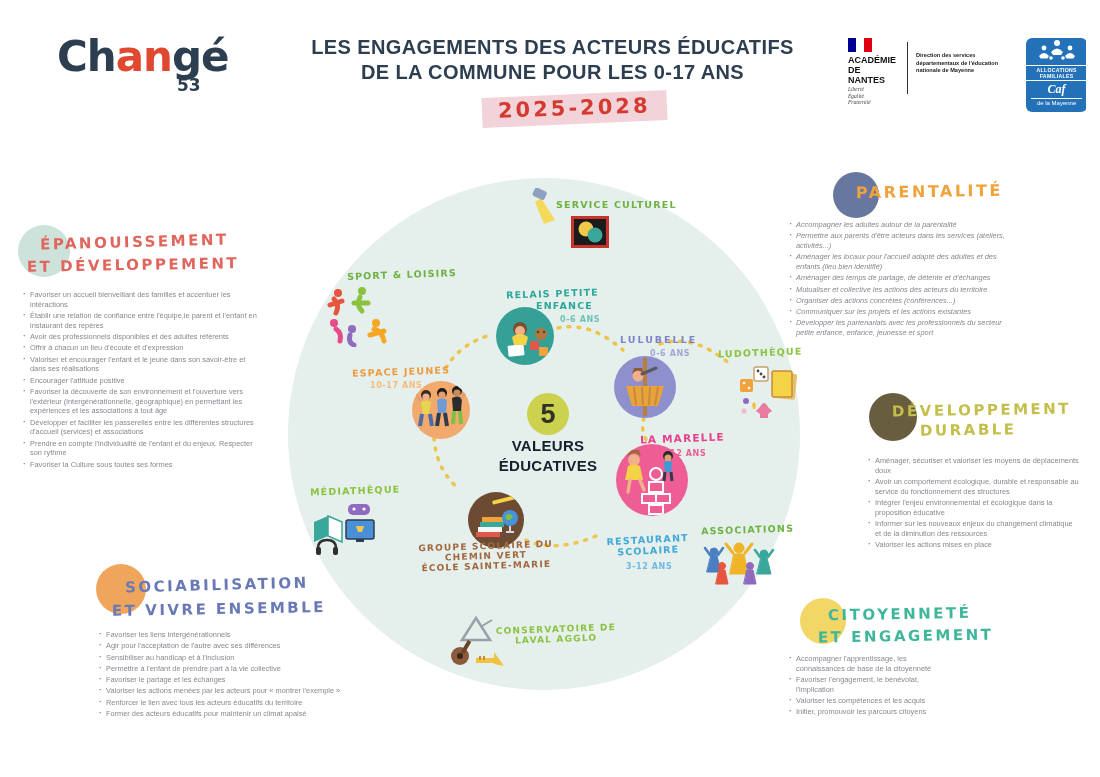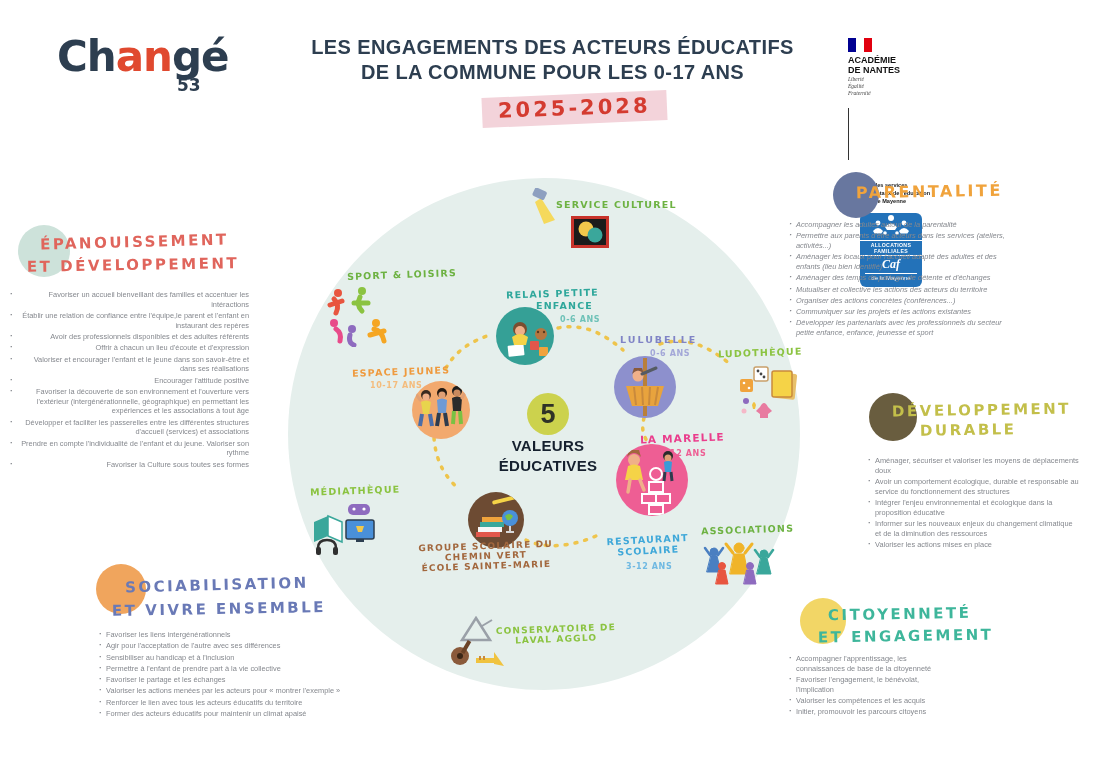--- a/index.html
+++ b/index.html
@@ -10,21 +10,21 @@
 
   
   .brand{font-family:"DejaVu Sans",sans-serif;font-weight:bold;font-size:42px;letter-spacing:-1px;color:#2d3e50;}
   .brand .accent{color:#e0492f;}
   .brand-num{font-family:"DejaVu Sans",sans-serif;font-weight:bold;font-size:17px;color:#2d3e50;}
   .title{font-family:"Liberation Sans",sans-serif;font-weight:bold;font-size:20px;line-height:1.25;
          text-align:center;color:#2d3e50;letter-spacing:0.4px;}
   .period-band{background:#f3d3da;transform:rotate(-2.5deg);padding:2px 16px 4px;}
   .period-text{font-family:"DejaVu Sans",sans-serif;font-weight:bold;font-size:21px;color:#d43b30;letter-spacing:3px;transform:rotate(0.5deg);}
 
-  .partner-box{display:flex;align-items:flex-start;gap:8px;flex-direction:column;}
+  .partner-box{display:flex;align-items:flex-start;gap:8px;}
   .acad-name{font-weight:bold;font-size:9px;line-height:1.1;color:#111;font-family:"Liberation Sans",sans-serif;}
   .acad-motto{font-family:"Liberation Serif",serif;font-style:italic;font-size:5.5px;color:#444;line-height:1.25;}
   .acad-dir{font-size:5.6px;font-weight:bold;color:#222;width:92px;line-height:1.35;}
   .vdiv{width:1px;height:52px;background:#333;}
   .caf{width:62px;height:74px;background:#2372b9;border-radius:6px;display:flex;flex-direction:column;align-items:center;
        color:#fff;font-family:"Liberation Serif",serif;}
   .caf-alloc{font-size:5.2px;letter-spacing:0.3px;text-align:center;border-top:1px solid #fff;border-bottom:1px solid #fff;
              padding:1px 2px;margin-top:1px;font-family:"Liberation Sans",sans-serif;font-weight:bold;}
   .caf-name{font-size:12px;font-weight:bold;font-style:italic;margin-top:1px;}
   .caf-dept{font-size:6px;border-top:1px solid #fff;width:85%;text-align:center;padding-top:1px;margin-top:1px;font-family:"Liberation Sans",sans-serif;}
@@ -103,30 +103,30 @@
       <div class="caf-alloc">ALLOCATIONS FAMILIALES</div>
       <div class="caf-name">Caf</div>
       <div class="caf-dept">de la Mayenne</div>
     </div>
   </div>
 
   <div>
     <div class="sec-circle" style="left:18px;top:225px;width:52px;height:52px;background:#cde2da;"></div>
     <div class="sec-title" style="left:40px;top:233px;color:#e0655c;transform:rotate(-1.5deg);">ÉPANOUISSEMENT</div>
     <div class="sec-title" style="left:27px;top:256px;color:#e0655c;transform:rotate(-1deg);">ET DÉVELOPPEMENT</div>
-    <ul class="bullets" style="left:9px;top:290px;width:240px;text-align:right;">
+    <ul class="bullets" style="left:22px;top:290px;width:240px;">
       <li>Favoriser un accueil bienveillant des familles et accentuer les intéractions</li>
       <li>Établir une relation de confiance entre l'équipe,le parent et l'enfant en instaurant des repères</li>
       <li>Avoir des professionnels disponibles et des adultes référents</li>
       <li>Offrir à chacun un lieu d'écoute et d'expression</li>
       <li>Valoriser et encourager l'enfant et le jeune dans son savoir-être et dans ses réalisations</li>
       <li>Encourager l'attitude positive</li>
       <li>Favoriser la découverte de son environnement et l'ouverture vers l'extérieur (intergénérationnelle, géographique) en permettant les expériences et les associations à tout âge</li>
       <li>Développer et faciliter les passerelles entre les différentes structures d'accueil (services) et associations</li>
-      <li>Prendre en compte l'individualité de l'enfant et du jeune. Valoriser son rythme</li>
+      <li>Prendre en compte l'individualité de l'enfant et du enjeux. Respecter son rythme</li>
       <li>Favoriser la Culture sous toutes ses formes</li>
     </ul>
   </div>
 
   <div>
     <div class="sec-circle" style="left:833px;top:172px;width:46px;height:46px;background:#68779f;"></div>
     <div class="sec-title" style="left:856px;top:182px;color:#f0a33c;font-size:16px;transform:rotate(-1deg);">PARENTALITÉ</div>
     <ul class="bullets" style="left:788px;top:220px;width:222px;font-style:italic;">
       <li>Accompagner les adultes autour de la parentalité</li>
       <li>Permettre aux parents d'être acteurs dans les services (ateliers, activités...)</li>

